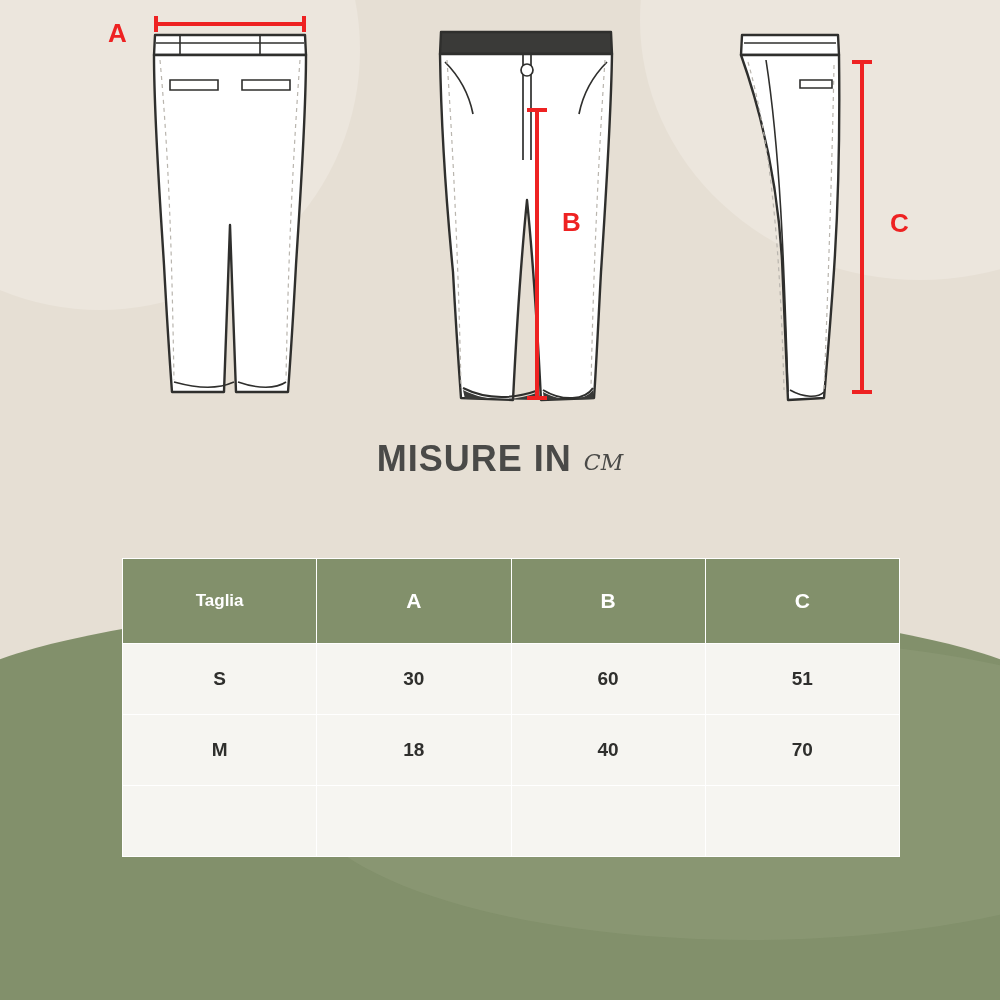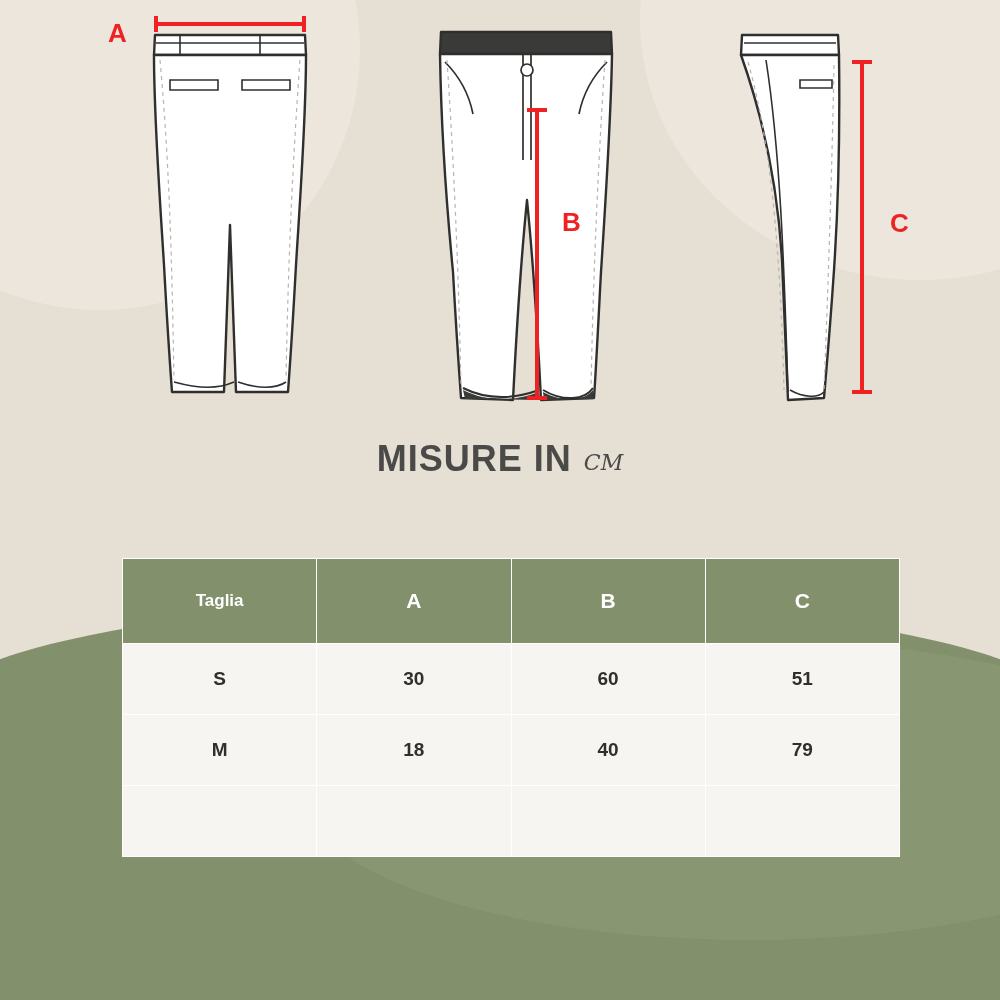--- a/index.html
+++ b/index.html
@@ -290,21 +290,21 @@
         <tr>
           <td>S</td>
           <td>30</td>
           <td>60</td>
           <td>51</td>
         </tr>
         <tr>
           <td>M</td>
           <td>18</td>
           <td>40</td>
-          <td>79</td>
+          <td>70</td>
         </tr>
         <tr class="empty-row">
           <td></td>
           <td></td>
           <td></td>
           <td></td>
         </tr>
       </tbody>
     </table>
   </div>

